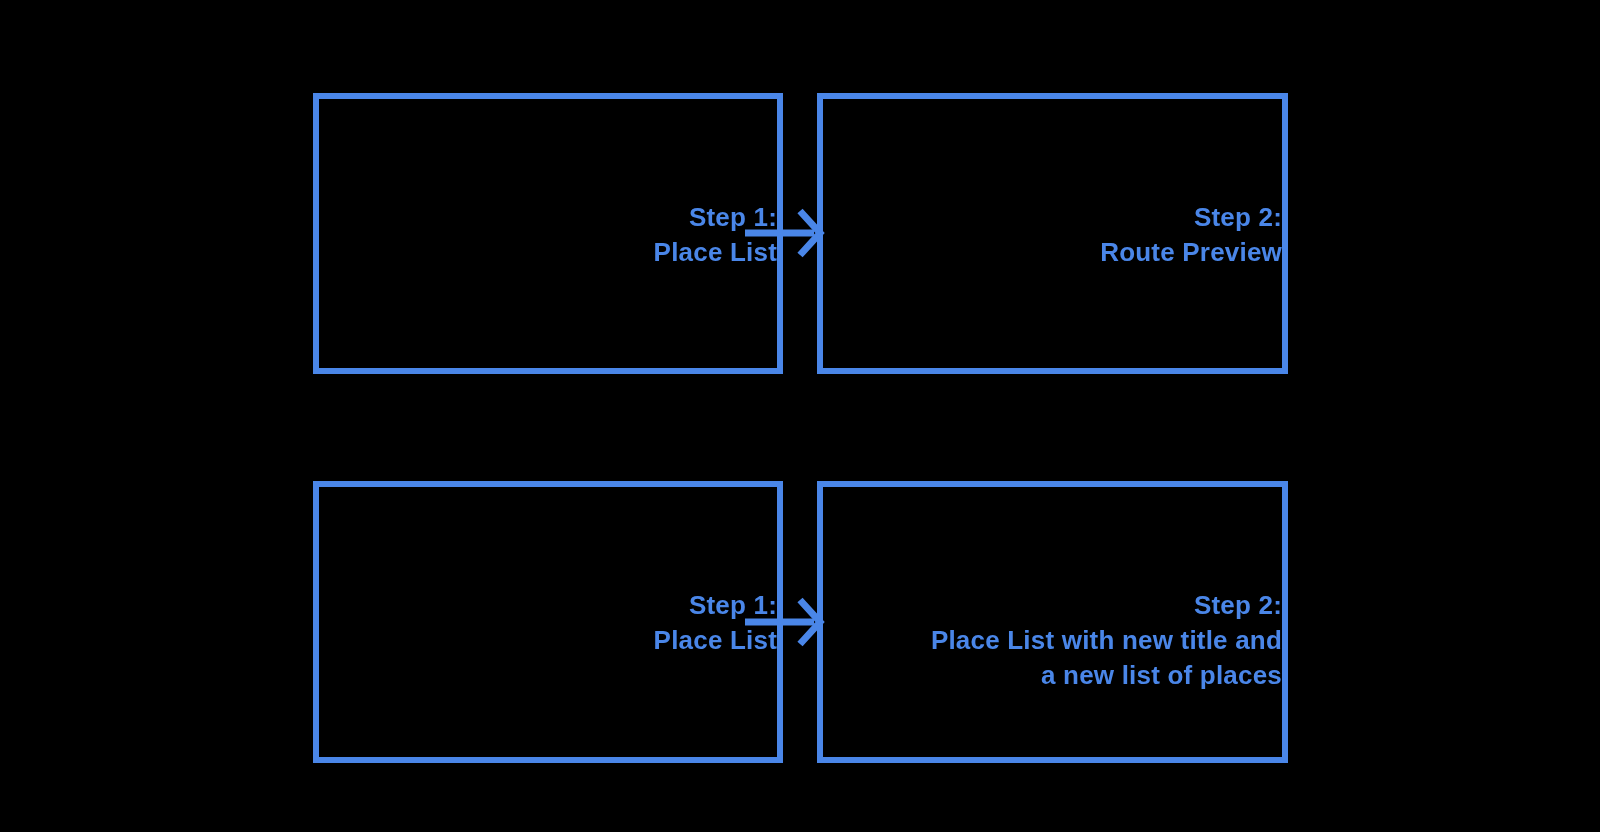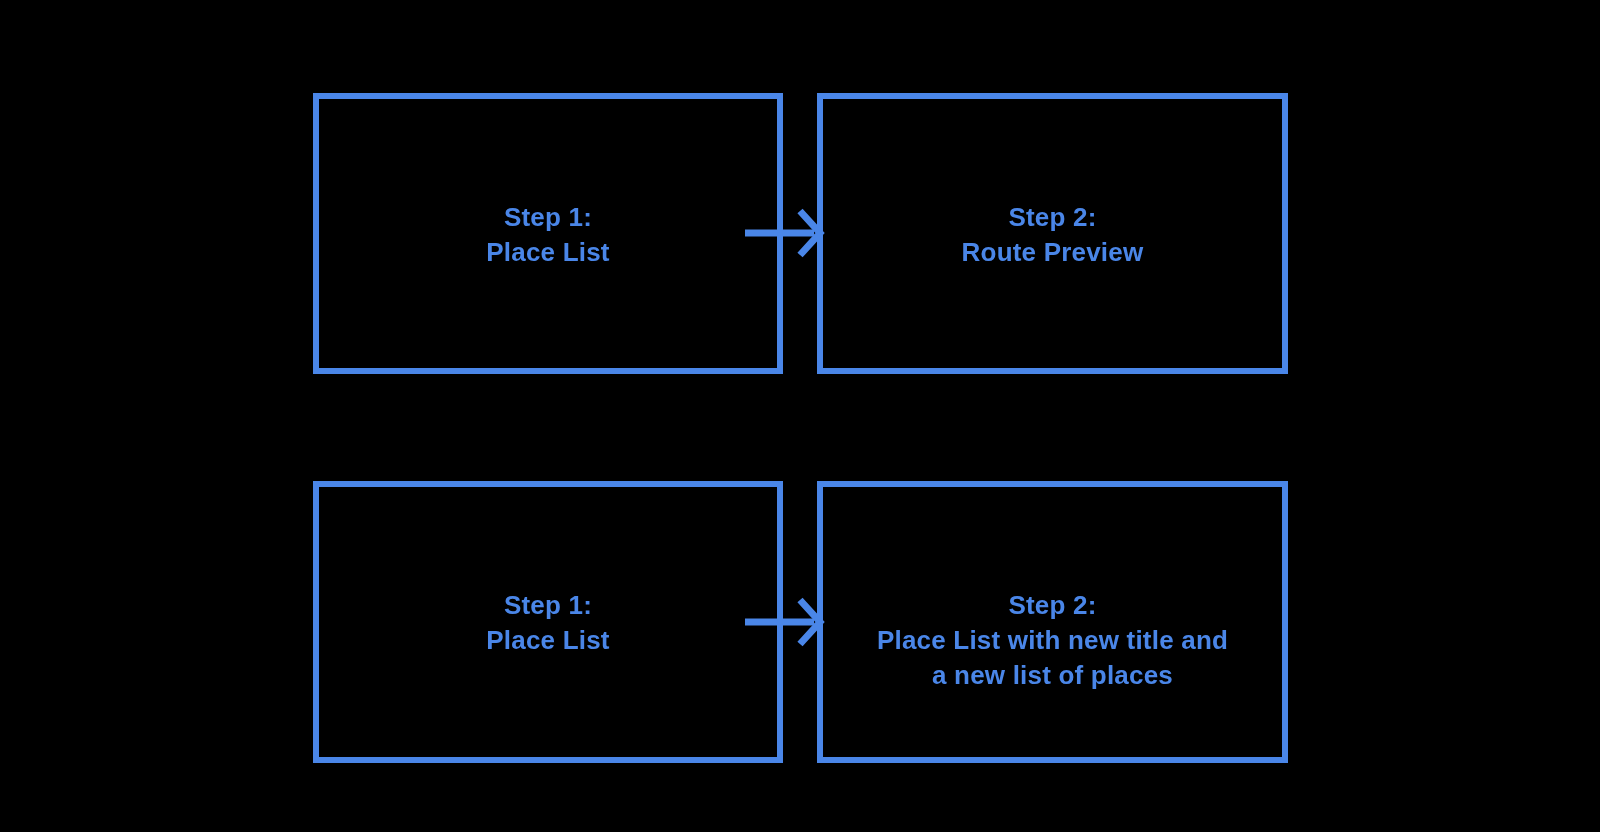--- a/index.html
+++ b/index.html
@@ -25,21 +25,21 @@
   }
   .box-r0-left  { left: 313px; top: 93px;  width: 470px; height: 281px; }
   .box-r0-right { left: 817px; top: 93px;  width: 471px; height: 281px; }
   .box-r1-left  { left: 313px; top: 481px; width: 470px; height: 282px; }
   .box-r1-right { left: 817px; top: 481px; width: 471px; height: 282px; }
   .box-label {
     position: absolute;
     left: 0;
     right: 0;
     top: 101px;
-    text-align: center;
+    text-align: right;
     color: var(--accent, #4A86E8);
     font-size: 26px;
     line-height: 35px;
     font-weight: bold;
     letter-spacing: 0.2px;
     white-space: pre-line;
   }
   .arrows {
     position: absolute;
     left: 0;

